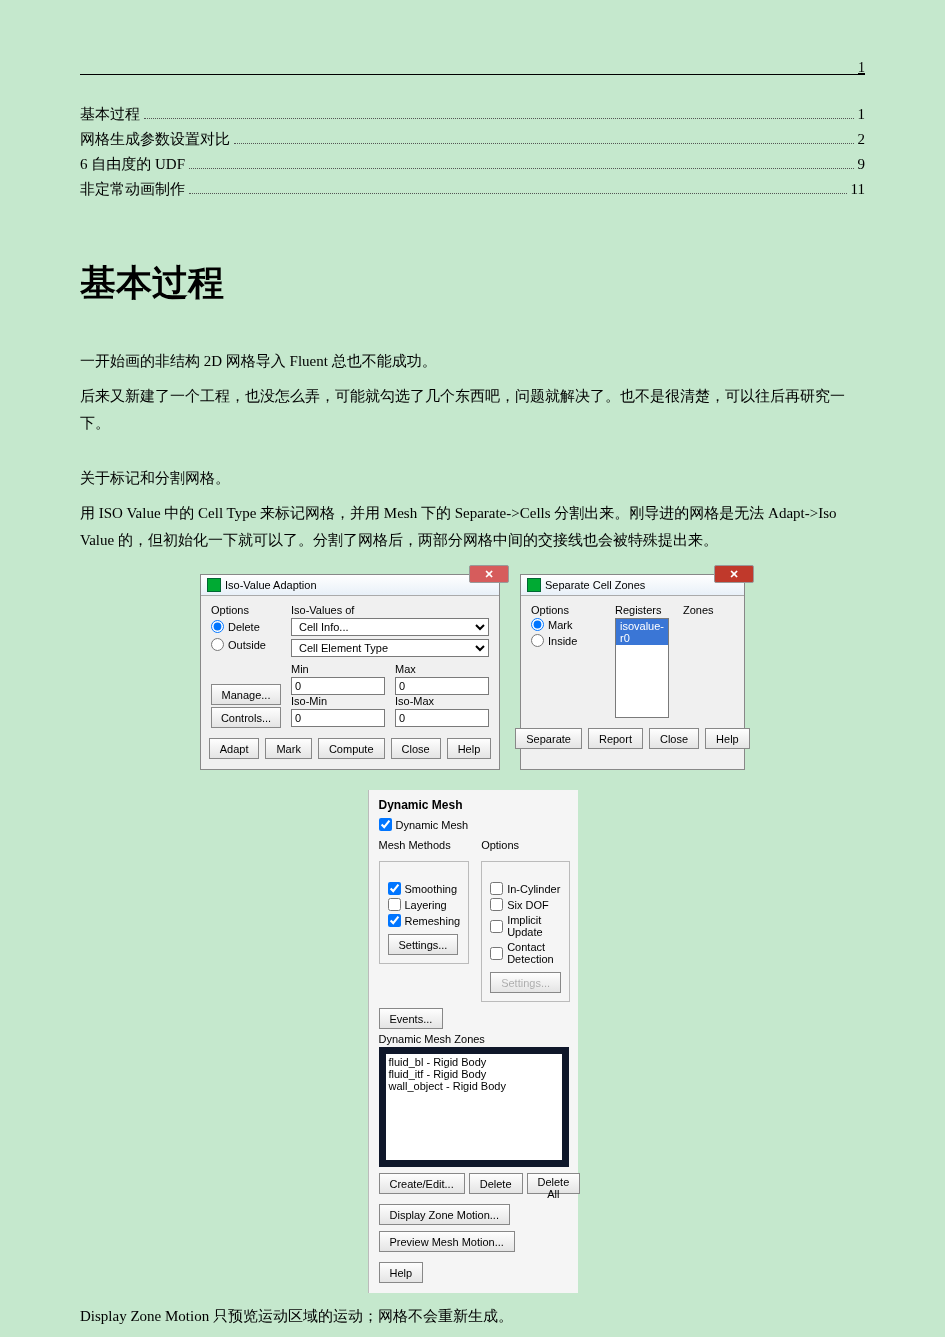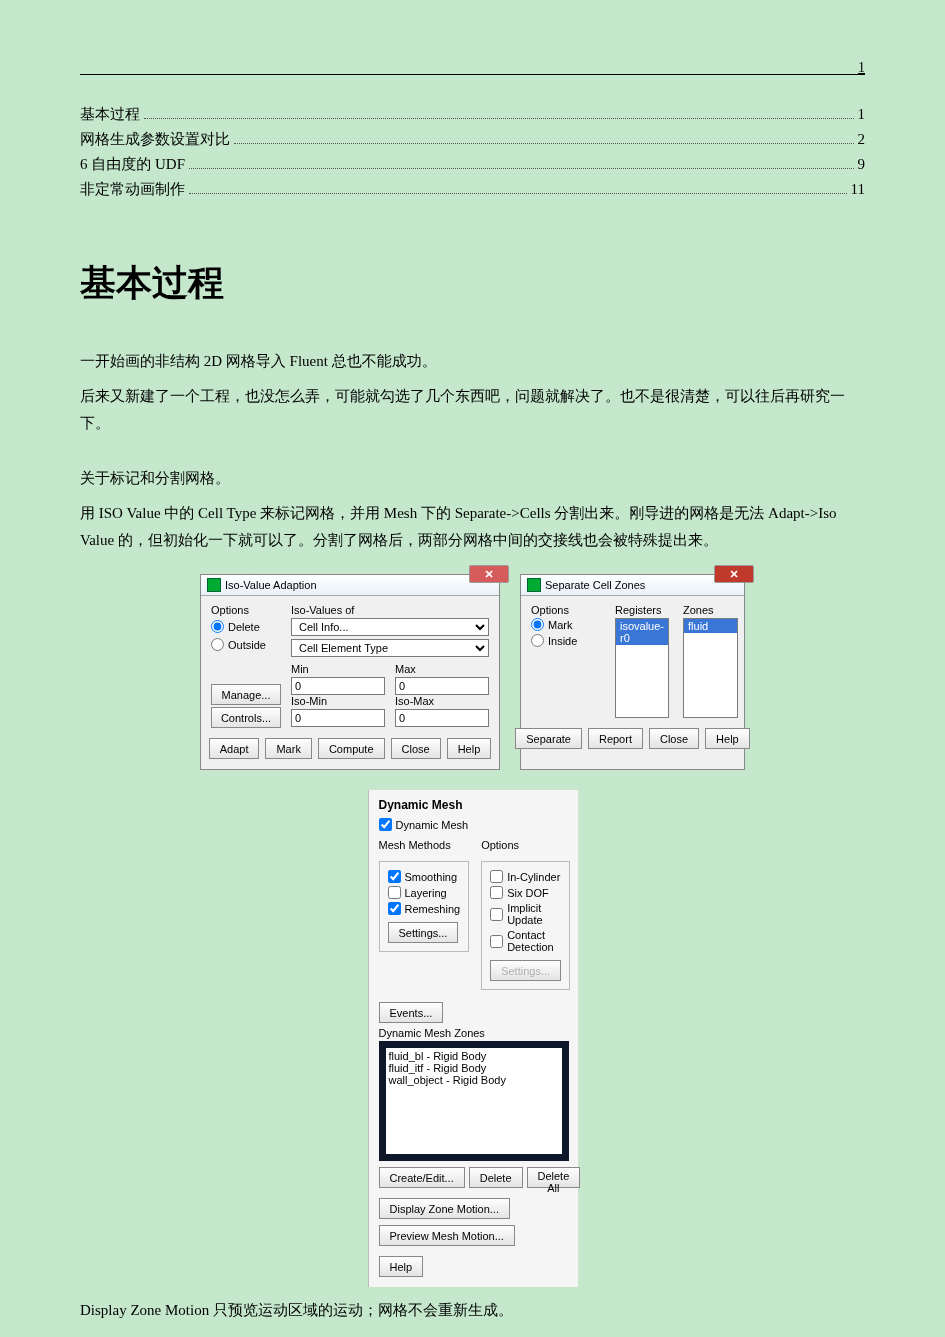--- a/index.html
+++ b/index.html
@@ -102,21 +102,21 @@
     border: 1px solid #888;
     border-radius: 0;
     padding: 2px 10px;
     cursor: pointer;
     height: 21px;
   }
   .btn-row { display:flex; gap:6px; justify-content:center; margin-top:10px; }
   fieldset.group {
     border: 1px solid #bbb;
     margin: 10px 0 6px 0;
-    padding: 8px 8px 8px 8px;
+    padding: 20px 8px 8px 8px;
   }
   .radio-line, .check-line { display:flex; align-items:center; gap:4px; margin-bottom:3px; }
   .listbox {
     border: 1px solid #7a7a7a;
     background: #fff;
     height: 100px;
     overflow: auto;
     font: 11px Tahoma,Arial,sans-serif;
   }
   .listbox .sel {
@@ -284,23 +284,20 @@
             </label>
           </div>
           <div>
             <div class="col-header">Registers</div>
             <div class="listbox">
               <div class="sel">isovalue-r0</div>
             </div>
           </div>
           <div>
             <div class="col-header">Zones</div>
-            <div class="listbox" style="width:55px">
-              <div class="sel">fluid</div>
-            </div>
           </div>
         </div>
         <div class="btn-row">
           <button class="btn">Separate</button>
           <button class="btn">Report</button>
           <button class="btn">Close</button>
           <button class="btn">Help</button>
         </div>
       </div>
     </div>
@@ -349,21 +346,21 @@
             </label>
           <label class="check-line">
               <input type="checkbox" style="">
               <span>Contact Detection</span>
             </label>
           <button class="btn" style="margin-top:4px" disabled="">Settings...</button>
         </fieldset>
       </div>
     </div>
 
-    <button class="btn" style="margin-top:6px">Events...</button>
+    <button class="btn" style="">Events...</button>
 
     <div class="sub-caption">Dynamic Mesh Zones</div>
     <div class="dm-list">
       <div class="item">fluid_bl - Rigid Body</div>
       <div class="item">fluid_itf - Rigid Body</div>
       <div class="item">wall_object - Rigid Body</div>
     </div>
 
     <div style="display:flex;gap:4px;margin-bottom:10px">
       <button class="btn">Create/Edit...</button>

